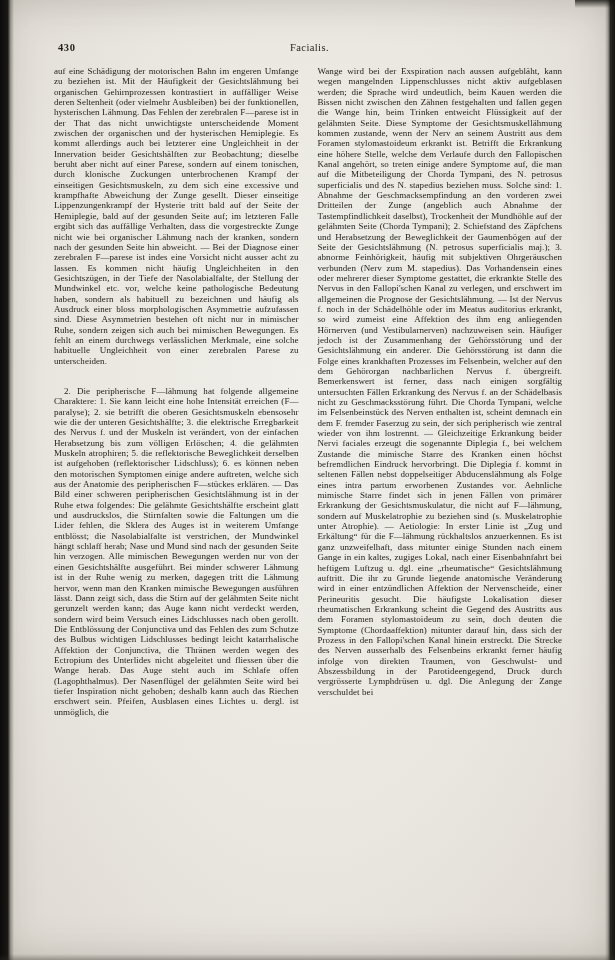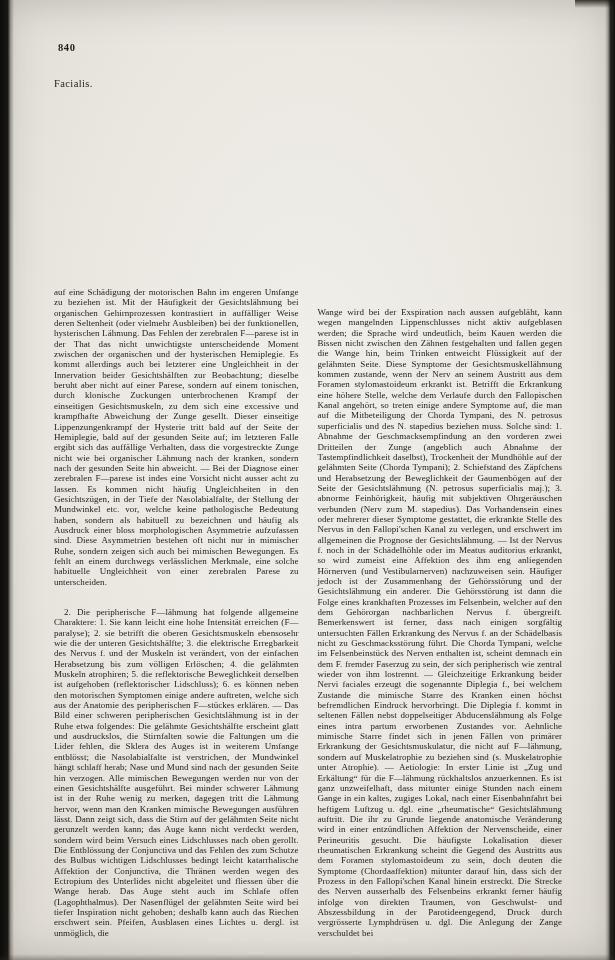--- a/index.html
+++ b/index.html
@@ -52,34 +52,33 @@
     position: absolute;
     left: 4px;
     top: 0;
     font-weight: bold;
     letter-spacing: 0.6px;
   }
   .running-head {
     position: absolute;
     left: 0; right: 0;
     top: 0;
+    text-align: center;
     letter-spacing: 0.4px;
-    margin-top: 36px;
   }
 
   .columns {
     position: absolute;
     top: 66px;
     left: 54px;
     width: 508px;
     height: 872px;
     display: flex;
     gap: 19px;
     overflow: hidden;
-    align-items: flex-end;
   }
   .col {
     flex: 1 1 0;
     font-size: 9px;
     line-height: 10.35px;
     color: #26231e;
     text-align: justify;
     hyphens: auto;
     -webkit-hyphens: auto;
     word-spacing: 0.2px;
@@ -97,21 +96,21 @@
 <body>
 
 <div class="scan">
 
   <div class="edge-left"></div>
   <div class="edge-right"></div>
   <div class="edge-top-right"></div>
   <div class="edge-bottom"></div>
 
   <div class="page-header">
-    <span class="page-number">840</span>
+    <span class="page-number">430</span>
     <span class="running-head">Facialis.</span>
   </div>
 
   <div class="columns">
     <div class="col">
       <p>auf eine Schädigung der motorischen Bahn im engeren Umfange zu beziehen ist. Mit der Häufigkeit der Gesichtslähmung bei organischen Gehirnprozessen kontrastiert in auffälliger Weise deren Seltenheit (oder vielmehr Ausbleiben) bei der funktionellen, hysterischen Lähmung. Das Fehlen der zerebralen F—parese ist in der That das nicht unwichtigste unterscheidende Moment zwischen der organischen und der hysterischen Hemiplegie. Es kommt allerdings auch bei letzterer eine Ungleichheit in der Innervation beider Gesichtshälften zur Beobachtung; dieselbe beruht aber nicht auf einer Parese, sondern auf einem tonischen, durch klonische Zuckungen unterbrochenen Krampf der einseitigen Gesichtsmuskeln, zu dem sich eine excessive und krampfhafte Abweichung der Zunge gesellt. Dieser einseitige Lippenzungenkrampf der Hysterie tritt bald auf der Seite der Hemiplegie, bald auf der gesunden Seite auf; im letzteren Falle ergibt sich das auffällige Verhalten, dass die vorgestreckte Zunge nicht wie bei organischer Lähmung nach der kranken, sondern nach der gesunden Seite hin abweicht. — Bei der Diagnose einer zerebralen F—parese ist indes eine Vorsicht nicht ausser acht zu lassen. Es kommen nicht häufig Ungleichheiten in den Gesichtszügen, in der Tiefe der Nasolabialfalte, der Stellung der Mundwinkel etc. vor, welche keine pathologische Bedeutung haben, sondern als habituell zu bezeichnen und häufig als Ausdruck einer bloss morphologischen Asymmetrie aufzufassen sind. Diese Asymmetrien bestehen oft nicht nur in mimischer Ruhe, sondern zeigen sich auch bei mimischen Bewegungen. Es fehlt an einem durchwegs verlässlichen Merkmale, eine solche habituelle Ungleichheit von einer zerebralen Parese zu unterscheiden.</p>
       <p class="indented">2. Die peripherische F—lähmung hat folgende allgemeine Charaktere: 1. Sie kann leicht eine hohe Intensität erreichen (F—paralyse); 2. sie betrifft die oberen Gesichtsmuskeln ebensosehr wie die der unteren Gesichtshälfte; 3. die elektrische Erregbarkeit des Nervus f. und der Muskeln ist verändert, von der einfachen Herabsetzung bis zum völligen Erlöschen; 4. die gelähmten Muskeln atrophiren; 5. die reflektorische Beweglichkeit derselben ist aufgehoben (reflektorischer Lidschluss); 6. es können neben den motorischen Symptomen einige andere auftreten, welche sich aus der Anatomie des peripherischen F—stückes erklären. — Das Bild einer schweren peripherischen Gesichtslähmung ist in der Ruhe etwa folgendes: Die gelähmte Gesichtshälfte erscheint glatt und ausdruckslos, die Stirnfalten sowie die Faltungen um die Lider fehlen, die Sklera des Auges ist in weiterem Umfange entblösst; die Nasolabialfalte ist verstrichen, der Mundwinkel hängt schlaff herab; Nase und Mund sind nach der gesunden Seite hin verzogen. Alle mimischen Bewegungen werden nur von der einen Gesichtshälfte ausgeführt. Bei minder schwerer Lähmung ist in der Ruhe wenig zu merken, dagegen tritt die Lähmung hervor, wenn man den Kranken mimische Bewegungen ausführen lässt. Dann zeigt sich, dass die Stirn auf der gelähmten Seite nicht gerunzelt werden kann; das Auge kann nicht verdeckt werden, sondern wird beim Versuch eines Lidschlusses nach oben gerollt. Die Entblössung der Conjunctiva und das Fehlen des zum Schutze des Bulbus wichtigen Lidschlusses bedingt leicht katarrhalische Affektion der Conjunctiva, die Thränen werden wegen des Ectropium des Unterlides nicht abgeleitet und fliessen über die Wange herab. Das Auge steht auch im Schlafe offen (Lagophthalmus). Der Nasenflügel der gelähmten Seite wird bei tiefer Inspiration nicht gehoben; deshalb kann auch das Riechen erschwert sein. Pfeifen, Ausblasen eines Lichtes u. dergl. ist unmöglich, die</p>
     </div>
     <div class="col">
       <p>Wange wird bei der Exspiration nach aussen aufgebläht, kann wegen mangelnden Lippenschlusses nicht aktiv aufgeblasen werden; die Sprache wird undeutlich, beim Kauen werden die Bissen nicht zwischen den Zähnen festgehalten und fallen gegen die Wange hin, beim Trinken entweicht Flüssigkeit auf der gelähmten Seite. Diese Symptome der Gesichtsmuskellähmung kommen zustande, wenn der Nerv an seinem Austritt aus dem Foramen stylomastoideum erkrankt ist. Betrifft die Erkrankung eine höhere Stelle, welche dem Verlaufe durch den Fallopischen Kanal angehört, so treten einige andere Symptome auf, die man auf die Mitbeteiligung der Chorda Tympani, des N. petrosus superficialis und des N. stapedius beziehen muss. Solche sind: 1. Abnahme der Geschmacksempfindung an den vorderen zwei Dritteilen der Zunge (angeblich auch Abnahme der Tastempfindlichkeit daselbst), Trockenheit der Mundhöhle auf der gelähmten Seite (Chorda Tympani); 2. Schiefstand des Zäpfchens und Herabsetzung der Beweglichkeit der Gaumenbögen auf der Seite der Gesichtslähmung (N. petrosus superficialis maj.); 3. abnorme Feinhörigkeit, häufig mit subjektiven Ohrgeräuschen verbunden (Nerv zum M. stapedius). Das Vorhandensein eines oder mehrerer dieser Symptome gestattet, die erkrankte Stelle des Nervus in den Fallopi'schen Kanal zu verlegen, und erschwert im allgemeinen die Prognose der Gesichtslähmung. — Ist der Nervus f. noch in der Schädelhöhle oder im Meatus auditorius erkrankt, so wird zumeist eine Affektion des ihm eng anliegenden Hörnerven (und Vestibularnerven) nachzuweisen sein. Häufiger jedoch ist der Zusammenhang der Gehörsstörung und der Gesichtslähmung ein anderer. Die Gehörsstörung ist dann die Folge eines krankhaften Prozesses im Felsenbein, welcher auf den dem Gehörorgan nachbarlichen Nervus f. übergreift. Bemerkenswert ist ferner, dass nach einigen sorgfältig untersuchten Fällen Erkrankung des Nervus f. an der Schädelbasis nicht zu Geschmacksstörung führt. Die Chorda Tympani, welche im Felsenbeinstück des Nerven enthalten ist, scheint demnach ein dem F. fremder Faserzug zu sein, der sich peripherisch wie zentral wieder von ihm lostrennt. — Gleichzeitige Erkrankung beider Nervi faciales erzeugt die sogenannte Diplegia f., bei welchem Zustande die mimische Starre des Kranken einen höchst befremdlichen Eindruck hervorbringt. Die Diplegia f. kommt in seltenen Fällen nebst doppelseitiger Abducenslähmung als Folge eines intra partum erworbenen Zustandes vor. Aehnliche mimische Starre findet sich in jenen Fällen von primärer Erkrankung der Gesichtsmuskulatur, die nicht auf F—lähmung, sondern auf Muskelatrophie zu beziehen sind (s. Muskelatrophie unter Atrophie). — Aetiologie: In erster Linie ist „Zug und Erkältung“ für die F—lähmung rückhaltslos anzuerkennen. Es ist ganz unzweifelhaft, dass mitunter einige Stunden nach einem Gange in ein kaltes, zugiges Lokal, nach einer Eisenbahnfahrt bei heftigem Luftzug u. dgl. eine „rheumatische“ Gesichtslähmung auftritt. Die ihr zu Grunde liegende anatomische Veränderung wird in einer entzündlichen Affektion der Nervenscheide, einer Perineuritis gesucht. Die häufigste Lokalisation dieser rheumatischen Erkrankung scheint die Gegend des Austritts aus dem Foramen stylomastoideum zu sein, doch deuten die Symptome (Chordaaffektion) mitunter darauf hin, dass sich der Prozess in den Fallopi'schen Kanal hinein erstreckt. Die Strecke des Nerven ausserhalb des Felsenbeins erkrankt ferner häufig infolge von direkten Traumen, von Geschwulst- und Abszessbildung in der Parotideengegend, Druck durch vergrösserte Lymphdrüsen u. dgl. Die Anlegung der Zange verschuldet bei</p>

